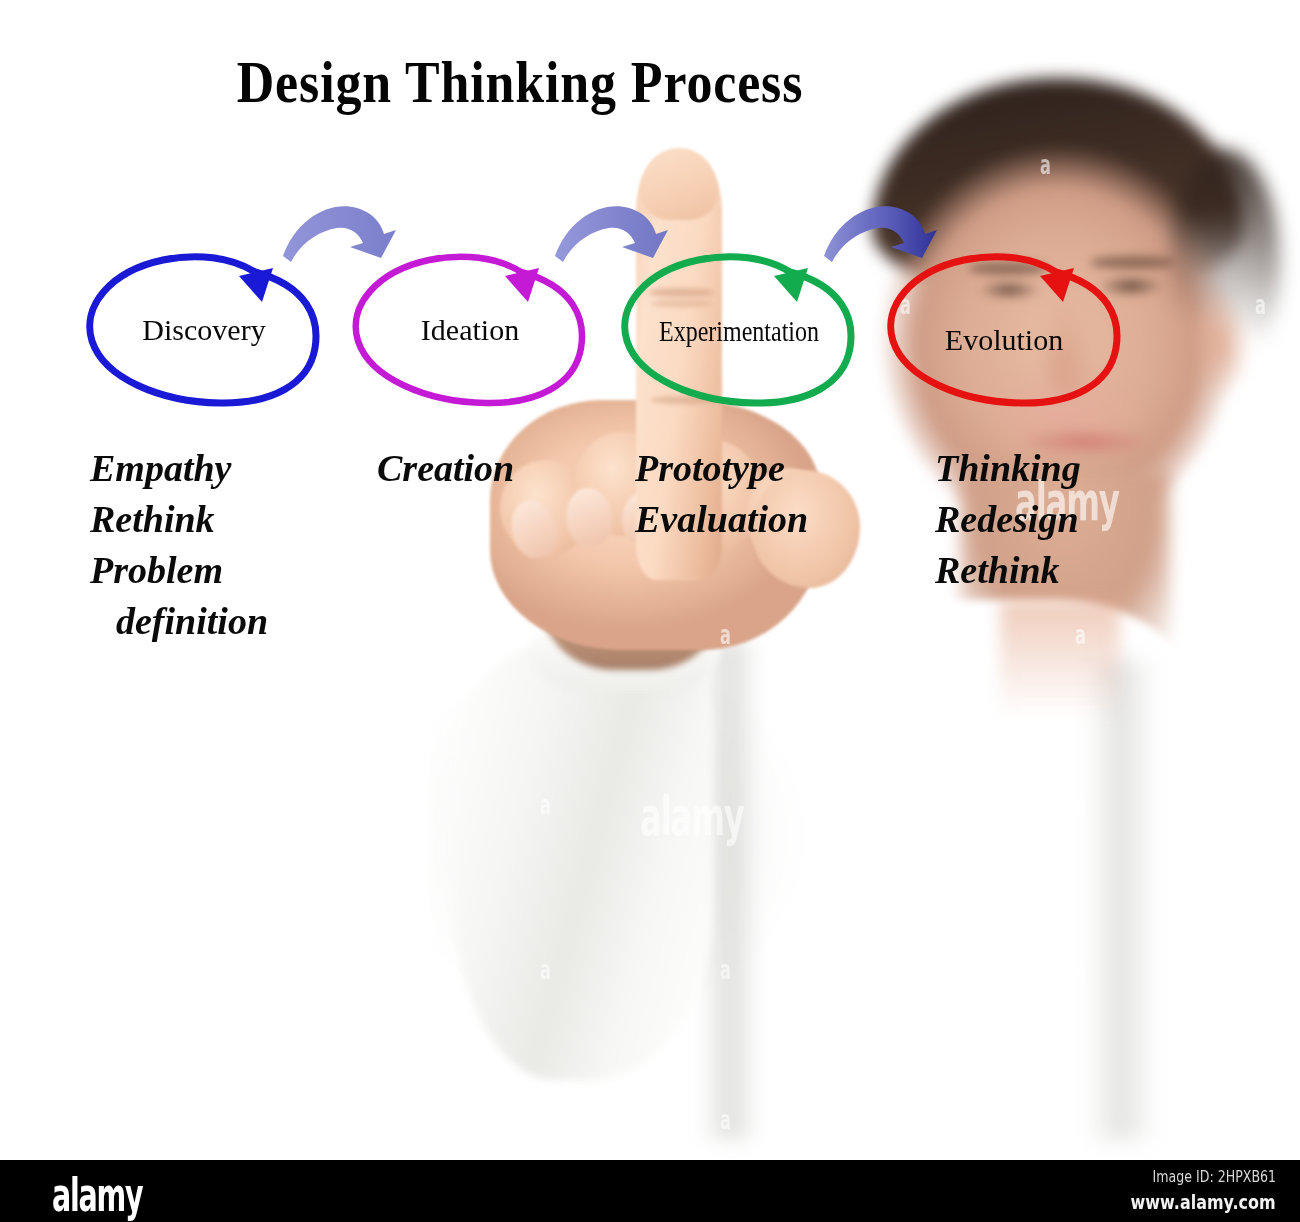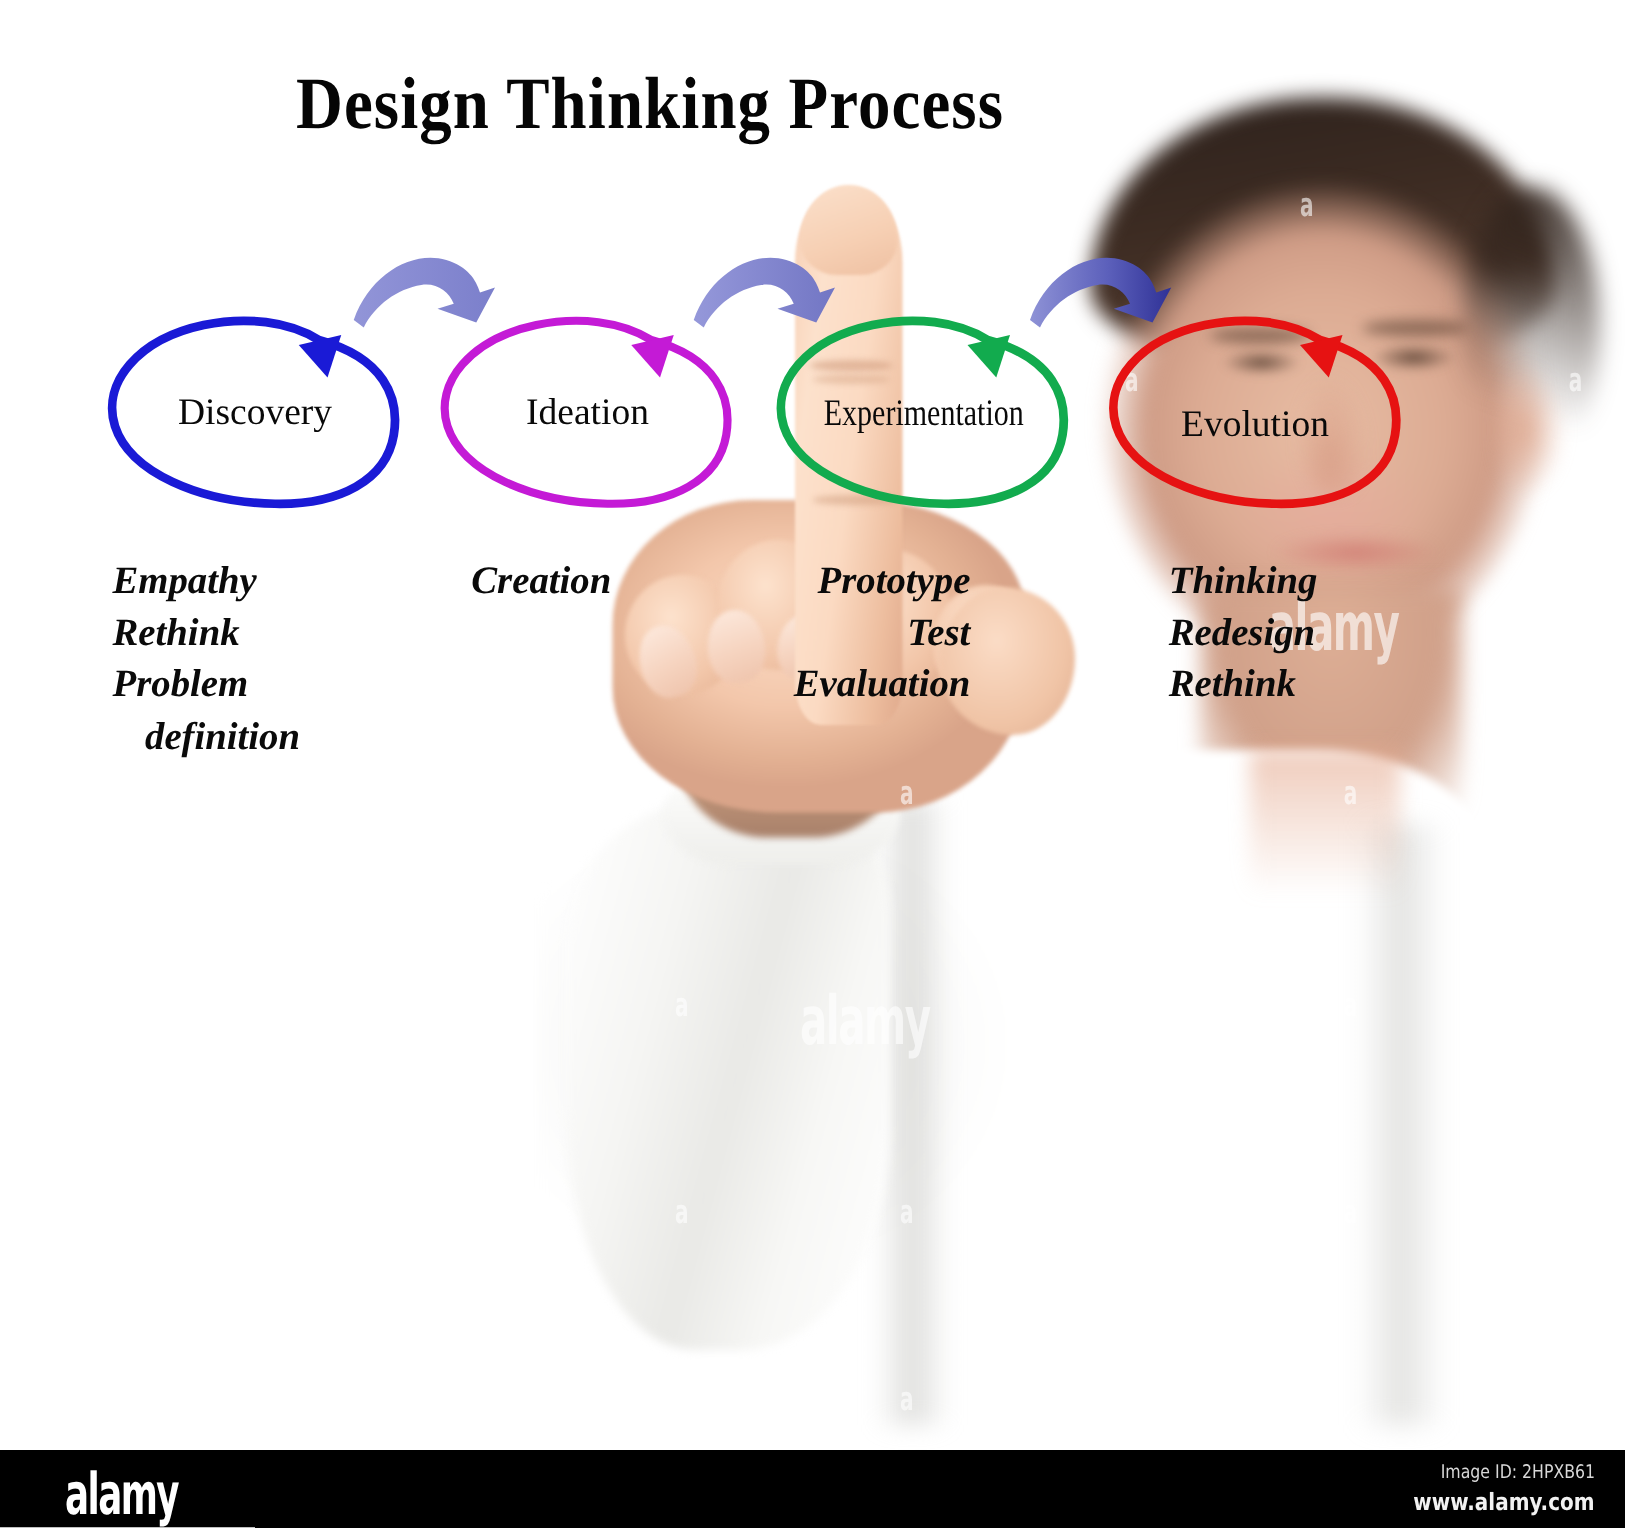--- a/index.html
+++ b/index.html
@@ -174,21 +174,21 @@
   .node-label {
     position:absolute; text-align:center;
     font-family:"Liberation Serif", serif; font-size:30px; color:#090909;
     white-space:nowrap; line-height:1;
   }
   .node-label.squeeze { transform:scaleX(.80); transform-origin:center center; }
 
   .bullets {
     position:absolute;
     font-family:"Liberation Serif", serif; font-style:italic; font-weight:700;
-    font-size:31px; color:#0a0a0a; line-height:1.34;
+    font-size:38px; color:#0a0a0a; line-height:1.34;
   }
   .bullets div { white-space:nowrap; }
   .bullets .indent { padding-left:26px; }
 
   
   .footer {
     position:absolute; left:0; top:1160px; width:1300px; height:62px; background:#000;
   }
   .footer-logo {
     position:absolute; left:52px; top:8px; color:#fff;
@@ -378,23 +378,22 @@
       <div>Empathy</div>
       <div>Rethink</div>
       <div>Problem</div>
       <div class="indent">definition</div>
     </div>
 
     <div class="bullets" style="left:377px; top:443px;">
       <div>Creation</div>
     </div>
 
-    <div class="bullets" style="left:635px; top:443px;text-align:right;">
+    <div class="bullets" style="left:635px; top:443px;">
       <div>Prototype</div>
-      <div>Test</div>
       <div>Evaluation</div>
     </div>
 
     <div class="bullets" style="left:935px; top:443px;">
       <div>Thinking</div>
       <div>Redesign</div>
       <div>Rethink</div>
     </div>
   </div>
 

